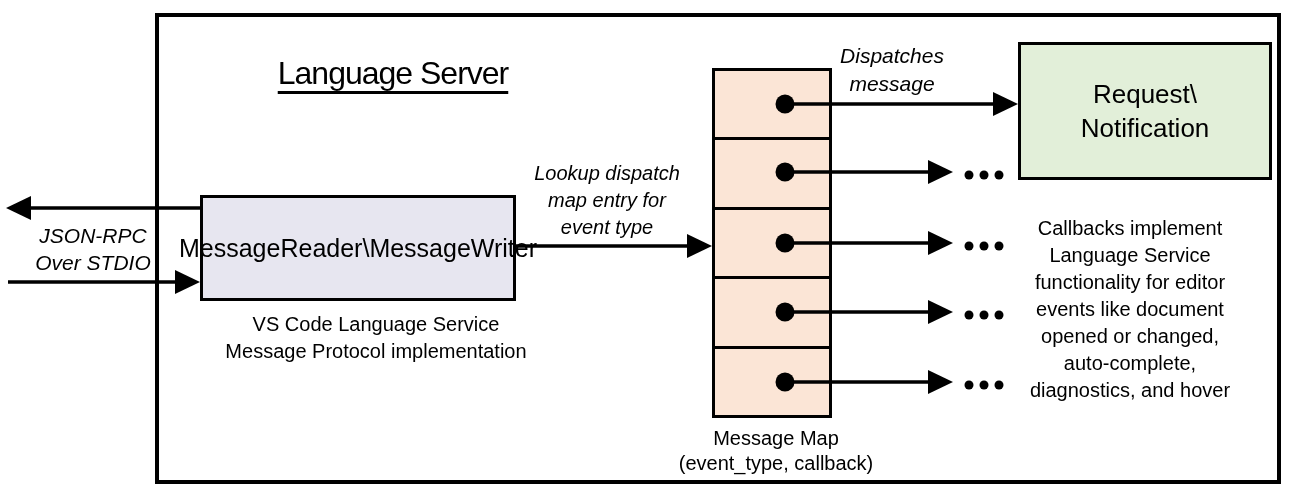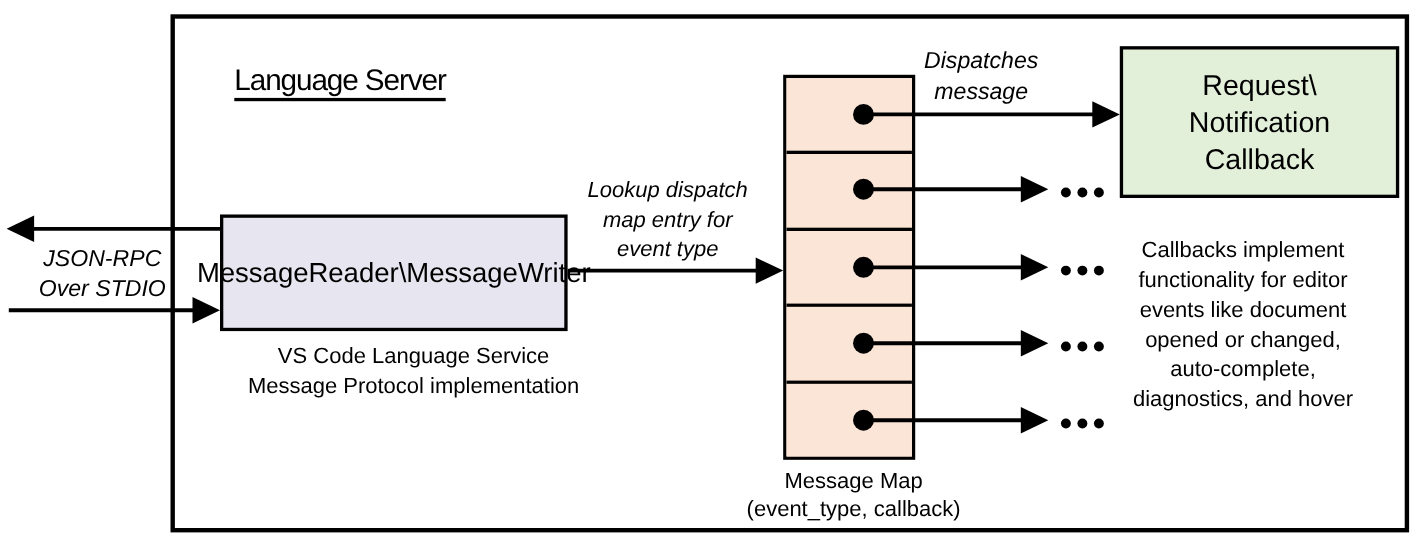--- a/index.html
+++ b/index.html
@@ -14,22 +14,22 @@
   }
   .abs { position: absolute; }
   .outer-box {
     left: 155px; top: 13px; width: 1126px; height: 471px;
     border: 4px solid var(--line, #000);
     box-sizing: border-box;
     background: transparent;
   }
   .title {
     left: 213px; top: 48px; width: 360px;
-    font-size: 27px; line-height: 50px; letter-spacing: -1px;
-    text-align: left;
+    font-size: 32px; line-height: 50px; letter-spacing: -1px;
+    text-align: center;
     text-decoration: underline;
     text-decoration-thickness: 3px;
     text-underline-offset: 7px;
   }
   .label-italic {
     font-style: italic;
     text-align: center;
   }
   .io-label {
     left: 12px; top: 222px; width: 162px;
@@ -146,25 +146,25 @@
   </div>
 
   <div class="abs dispatches-label label-italic">
     <div>Dispatches</div>
     <div>message</div>
   </div>
 
   <div class="abs callback-box">
     <div>Request\</div>
     <div>Notification</div>
-    <div>Callback</div>
   </div>
 
   <div class="abs callback-caption">
     <div>Callbacks implement</div>
+    <div>Language Service</div>
     <div>functionality for editor</div>
     <div>events like document</div>
     <div>opened or changed,</div>
     <div>auto-complete,</div>
     <div>diagnostics, and hover</div>
   </div>
 
   <svg class="overlay" viewBox="0 0 1291 494" xmlns="http://www.w3.org/2000/svg">
 
     <g>

